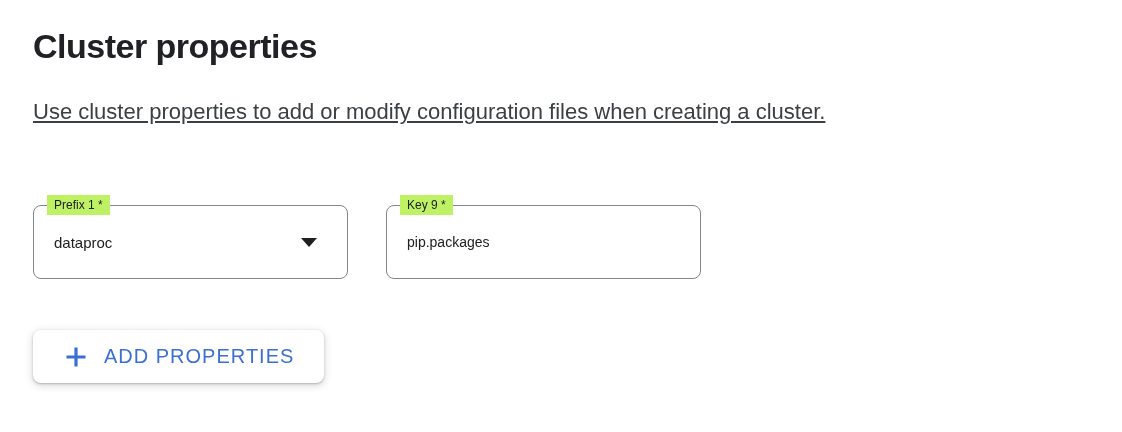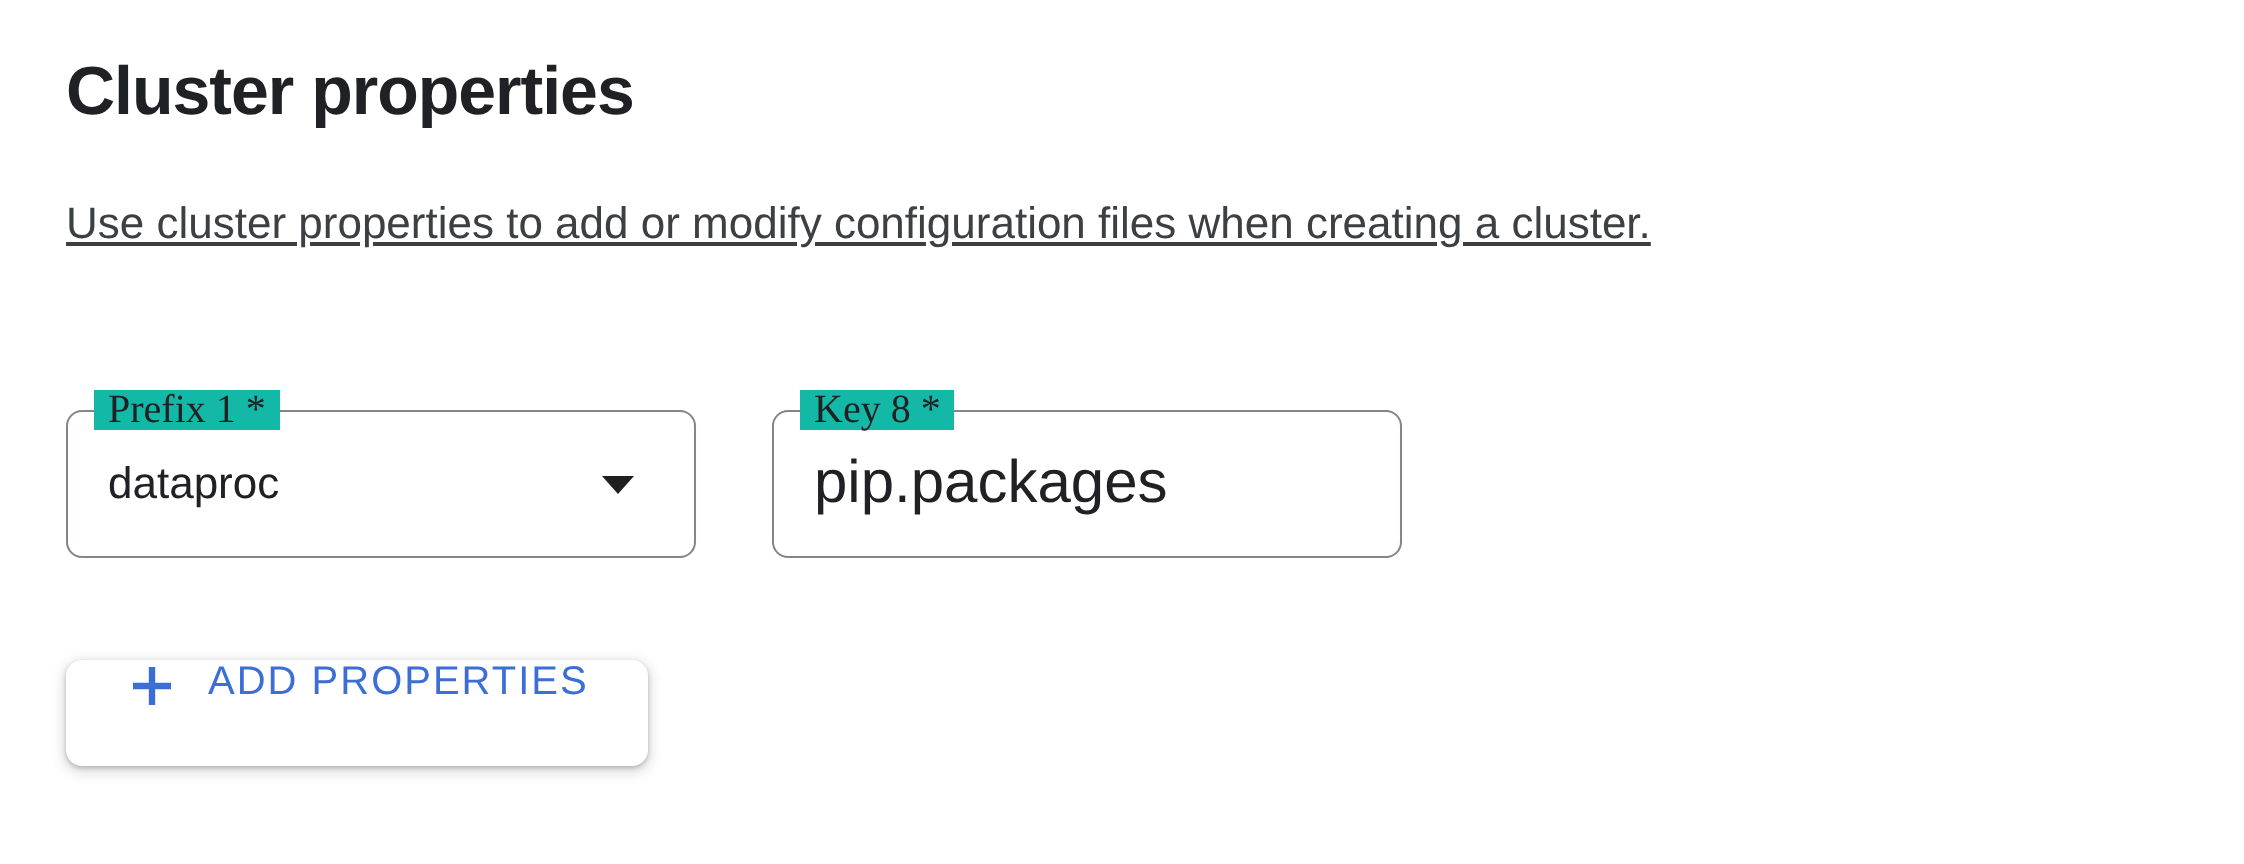--- a/index.html
+++ b/index.html
@@ -47,36 +47,35 @@
     border: 1px solid #80868b;
     border-radius: 8px;
     background: #ffffff;
     display: flex;
     align-items: center;
   }
   .field-label {
     position: absolute;
     top: -11px;
     left: 13px;
-    background: #14b8a6;
+    background: #bef264;
     padding: 0 7px;
-    font-size: 20px;
+    font-size: 12px;
     line-height: 20px;
     font-weight: 500;
     color: #202124;
     white-space: nowrap;
-    font-family: Liberation Serif, serif;
   }
   .combo {
     justify-content: space-between;
     padding: 0 30px 0 20px;
     cursor: pointer;
   }
   .combo-value {
-    font-size: 22px;
+    font-size: 15px;
     color: #202124;
     white-space: nowrap;
   }
   .caret {
     width: 0;
     height: 0;
     border-left: 8px solid transparent;
     border-right: 8px solid transparent;
     border-top: 9px solid #1f1f1f;
     flex: 0 0 auto;
@@ -84,28 +83,29 @@
   .field input {
     box-sizing: border-box;
     width: 100%;
     height: 100%;
     border: none;
     outline: none;
     background: transparent;
     border-radius: 8px;
     padding: 0 8px 0 20px;
     font-family: "Liberation Sans", "DejaVu Sans", sans-serif;
-    font-size: 30px;
+    font-size: 14px;
     color: #202124;
     white-space: nowrap;
     overflow: hidden;
   }
   .add-btn {
     margin-top: 51px;
     display: inline-flex;
+    align-items: center;
     height: 53px;
     padding: 0 30px;
     border: none;
     border-radius: 8px;
     background: #ffffff;
     box-shadow: 0 1px 2px rgba(60,64,67,0.30), 0 2px 6px 2px rgba(60,64,67,0.15);
     cursor: pointer;
   }
   .add-btn .plus-icon {
     display: inline-flex;
@@ -131,21 +131,21 @@
 
   <div class="fields-row">
 
     <div class="field combo">
       <span class="field-label">Prefix 1 *</span>
       <span class="combo-value">dataproc</span>
       <span class="caret"></span>
     </div>
 
     <div class="field">
-      <span class="field-label">Key 8 *</span>
+      <span class="field-label">Key 9 *</span>
       <input type="text" value="pip.packages" style="">
     </div>
 
 
   </div>
 
   <button class="add-btn">
     <span class="plus-icon">
       <svg width="26" height="26" viewBox="0 0 26 26" aria-hidden="true">
         <path d="M13 3.5 V22.5 M3.5 13 H22.5" stroke="#3c6fd6" stroke-width="3.2" fill="none"></path>

